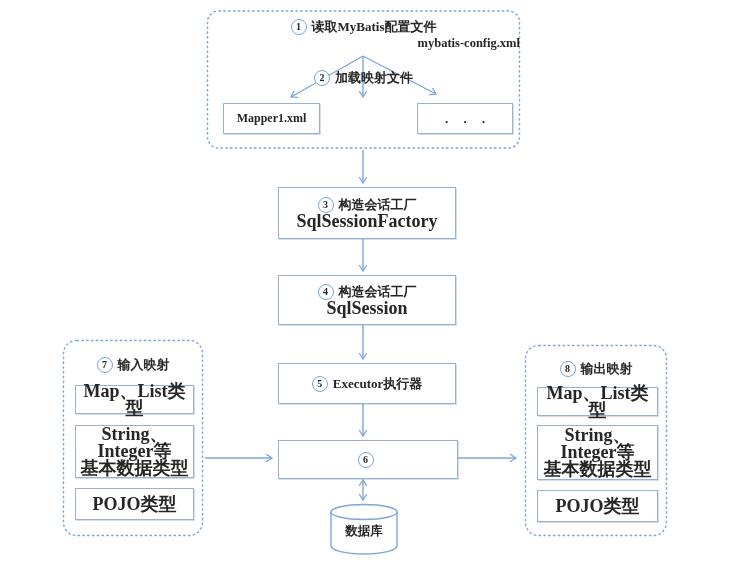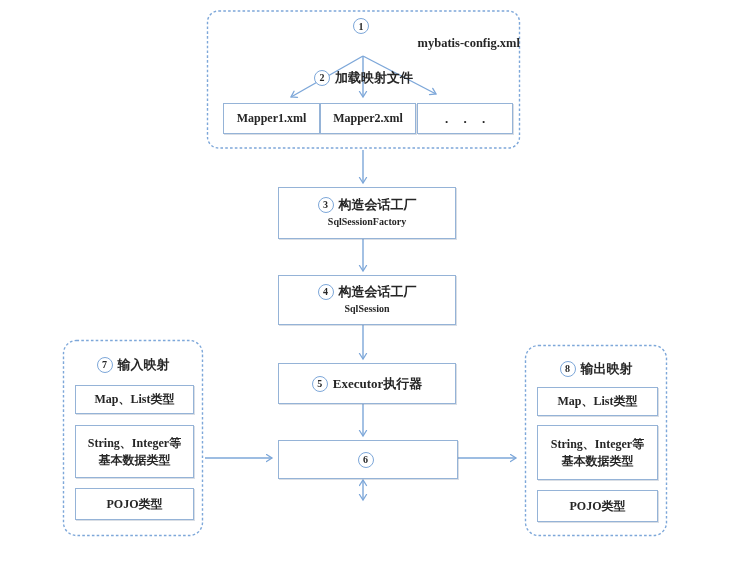--- a/index.html
+++ b/index.html
@@ -17,24 +17,24 @@
     display:inline-flex;flex:0 0 auto;width:14px;height:14px;margin-right:5px;
     border:1px solid #7da7d9;border-radius:50%;align-items:center;justify-content:center;
     font-size:10px;font-weight:600;color:#262626;background:#fff;
   }
   .solidbox{
     background:#ffffff;border:1px solid #95b3d7;
     box-shadow:1px 1px 0 rgba(120,135,160,.28);
     display:flex;flex-direction:column;align-items:center;justify-content:center;
   }
   .flowbox{border-width:1.5px;}
-  .sub{font-size:10px;font-weight:600;line-height:17px;}
+  .sub{font-size:18px;font-weight:600;line-height:17px;}
   .mapper{font-size:12px;font-weight:600;}
   .dots{letter-spacing:6px;font-weight:bold;font-size:13px;padding-left:6px;}
-  .typebox{font-size:12px;font-weight:600;white-space:pre-line;text-align:center;line-height:17px;}
+  .typebox{font-size:18px;font-weight:600;white-space:pre-line;text-align:center;line-height:17px;}
   .paneltitle{font-size:13px;}
   .dblabel{position:absolute;left:0;top:20px;width:100%;text-align:center;font-size:12.5px;font-weight:600;}
 </style>
 </head>
 <body>
 
 <div class="canvas">
 
   <svg class="layer" viewBox="0 0 751 562">
     <defs>
@@ -61,33 +61,31 @@
 
       <path d="M205,458 L272,458" marker-end="url(#ah)"></path>
       <path d="M457,458 L516,458" marker-end="url(#ah)"></path>
     </g>
   </svg>
 
   <div class="layer nodes">
 
     <div class="abs nline" style="left:207px;top:18px;width:313px;">
       <span class="cnum">1</span>
+      <span>读取MyBatis配置文件</span>
     </div>
     <div class="abs ctext" style="left:207px;top:36px;width:313px;font-size:12.5px;font-weight:600;">mybatis-config.xml</div>
 
     <div class="abs nline" style="left:207px;top:69px;width:313px;">
       <span class="cnum">2</span>
       <span>加载映射文件</span>
     </div>
 
     <div class="abs solidbox" style="left:223px;top:103px;width:95px;height:29px;">
       <span class="mapper">Mapper1.xml</span>
-    </div>
-    <div class="abs solidbox" style="left:320px;top:103px;width:94px;height:29px;">
-      <span class="mapper">Mapper2.xml</span>
     </div>
     <div class="abs solidbox" style="left:417px;top:103px;width:94px;height:29px;">
       <span class="mapper dots">. . .</span>
     </div>
 
     <div class="abs solidbox flowbox" style="left:278px;top:187px;width:176px;height:50px;">
       <div class="nline">
         <span class="cnum">3</span>
         <span>构造会话工厂</span>
       </div>
@@ -108,20 +106,29 @@
         <span>Executor执行器</span>
       </div>
     </div>
 
     <div class="abs solidbox flowbox" style="left:278px;top:440px;width:178px;height:37px;">
       <div class="nline">
         <span class="cnum">6</span>
       </div>
     </div>
 
+    <div class="abs" style="left:329px;top:503px;width:70px;height:54px;">
+      <svg width="70" height="54" viewBox="0 0 70 54">
+        <g fill="#ffffff" stroke="#7da7d9" stroke-width="1.4">
+          <path d="M2,9 L2,43 A33,8 0 0 0 68,43 L68,9"></path>
+          <ellipse cx="35" cy="9" rx="33" ry="7.5"></ellipse>
+        </g>
+      </svg>
+      <div class="dblabel">数据库</div>
+    </div>
 
     <div class="abs nline paneltitle" style="left:63px;top:356px;width:140px;">
       <span class="cnum">7</span>
       <span>输入映射</span>
     </div>
     <div class="abs solidbox" style="left:75px;top:385px;width:117px;height:27px;">
       <span class="typebox">Map、List类型</span>
     </div>
     <div class="abs solidbox" style="left:75px;top:425px;width:117px;height:51px;">
       <span class="typebox">String、Integer等

